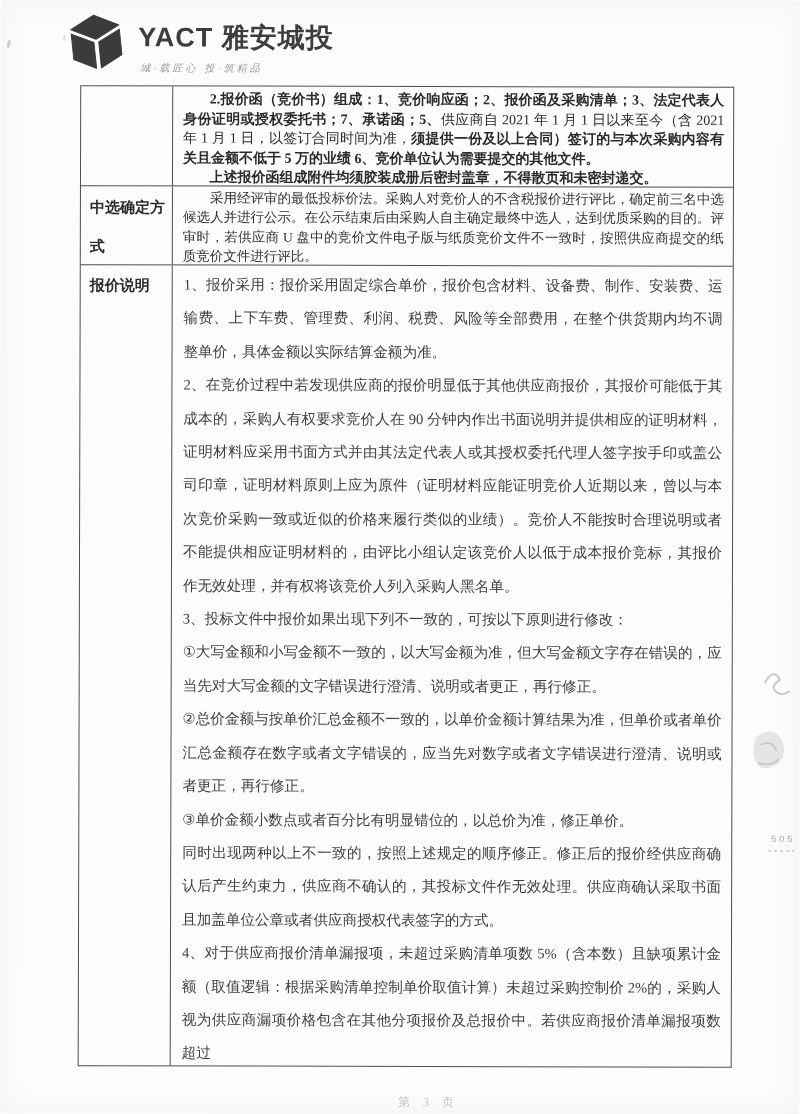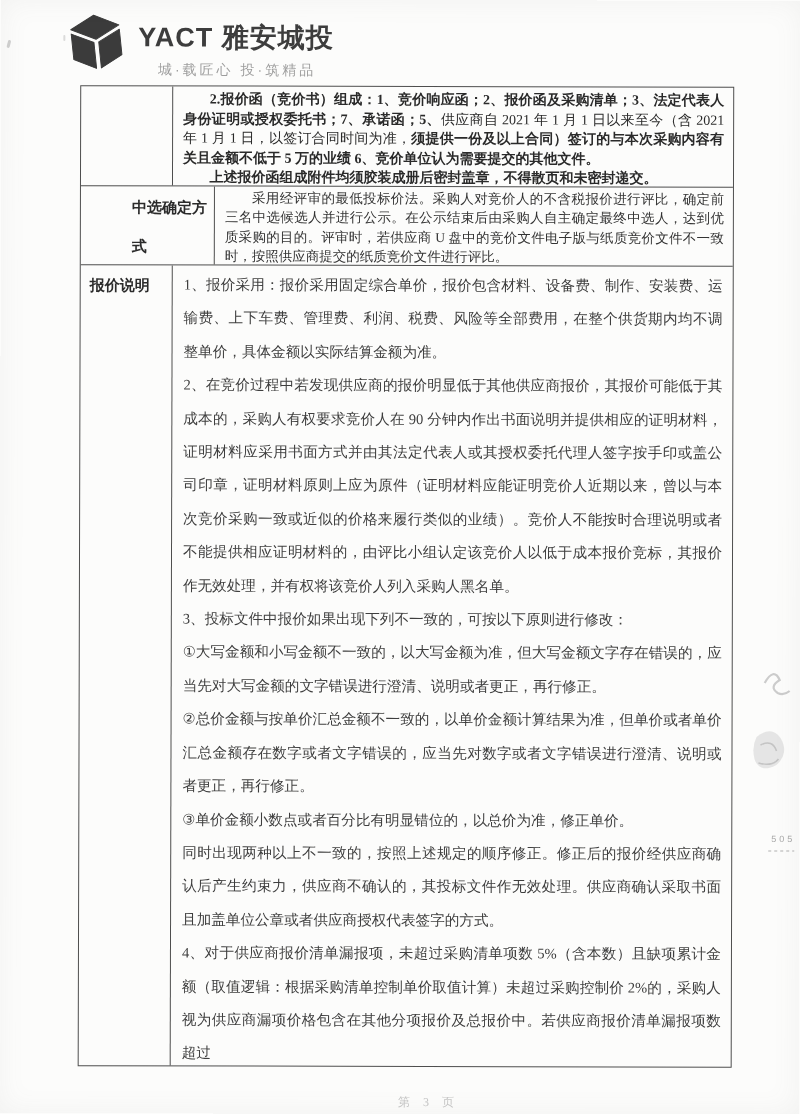--- a/index.html
+++ b/index.html
@@ -4,30 +4,30 @@
 <style>
   html,body{margin:0;padding:0;}
   body{
     width:800px;height:1114px;position:relative;overflow:hidden;
     background:#fcfcfb;
     font-family:"Liberation Serif","DejaVu Sans",serif;
     color:#333;
   }
   .sheet{position:absolute;inset:0;transform:rotate(0.15deg);}
   
-  .logo{position:absolute;left:66px;top:13px;display:flex;align-items:flex-start;gap:13px;text-align:center;}
+  .logo{position:absolute;left:66px;top:13px;display:flex;align-items:flex-start;gap:13px;}
   .cube{width:58px;height:60px;}
   .logo-text{display:flex;flex-direction:column;}
   .brand{
     font-family:"Liberation Sans","DejaVu Sans",sans-serif;
     font-weight:bold;font-size:27px;color:#3d3d3d;letter-spacing:1px;margin-top:7px;
   }
   .tagline{
     font-family:"Liberation Sans","DejaVu Sans",sans-serif;
-    font-size:14px;color:#9d9d9d;letter-spacing:3px;margin-top:6px;padding-left:2px;
+    font-size:10px;color:#9d9d9d;letter-spacing:3px;margin-top:6px;padding-left:2px;font-style:italic;
   }
   
   .tbl{
     position:absolute;left:79px;top:86px;width:654px;
     border:1.6px solid #4e4e4e;box-sizing:border-box;background:transparent;
   }
   .trow{display:flex;box-sizing:border-box;}
   .trow + .trow{border-top:1.6px solid #4e4e4e;}
   .cell-label{
     flex:0 0 92px;width:92px;box-sizing:border-box;border-right:1.6px solid #4e4e4e;
@@ -37,21 +37,21 @@
   .r1{height:99px;}
   .r2{height:79px;}
   .r3{height:801px;}
   .r1 .cell-body{
     padding:3px 9px 0 10px;font-size:14px;line-height:19.6px;
     text-align:justify;color:#2a2a2a;
   }
   .r1 .cell-body p{margin:0;text-indent:1.9em;}
   .r1 .cell-body .b{font-weight:bold;}
   .r1 .closing{font-weight:bold;}
-  .r2 .cell-label{line-height:39px;padding-top:2px;margin-left:42px;}
+  .r2 .cell-label{line-height:39px;padding-top:2px;}
   .r2 .cell-body{
     padding:2px 9px 0 10px;font-size:13.5px;line-height:19.4px;
     text-align:justify;color:#333;
   }
   .r2 .cell-body p{margin:0;text-indent:2em;}
   .r3 .cell-label{padding-top:11px;}
   .r3 .cell-body{
     padding:3px 10px 0 11px;font-size:14.6px;line-height:33.4px;
     text-align:justify;color:#3e3e3e;
   }

